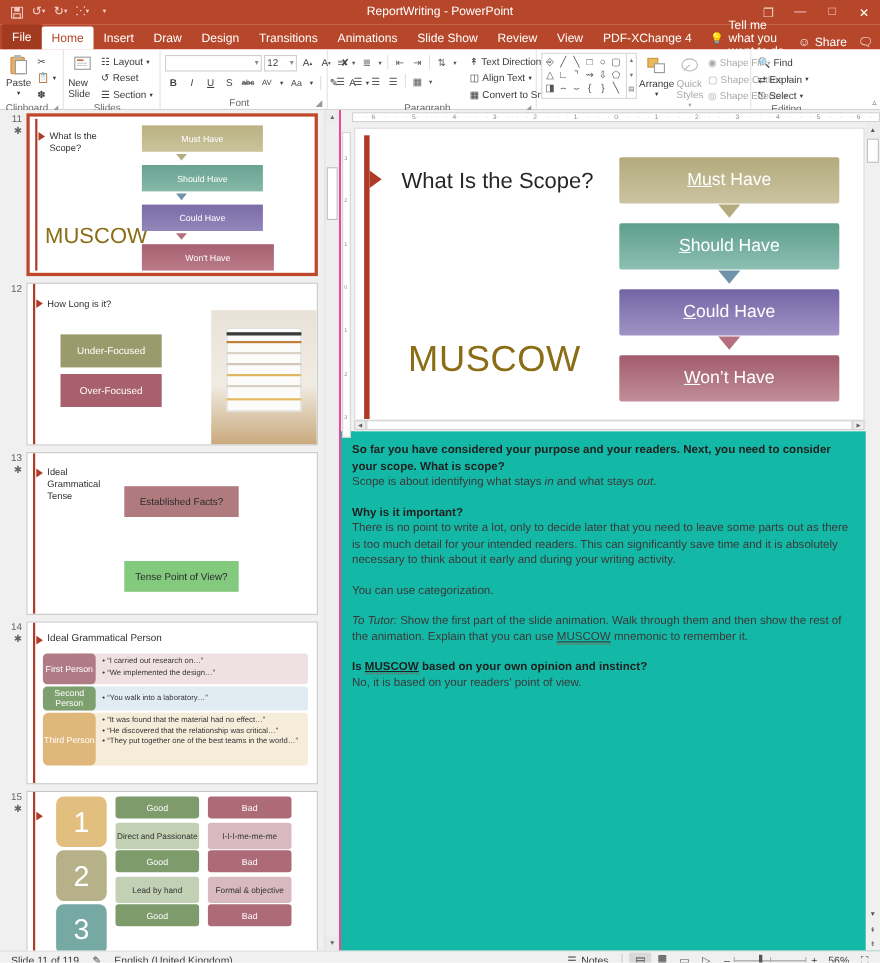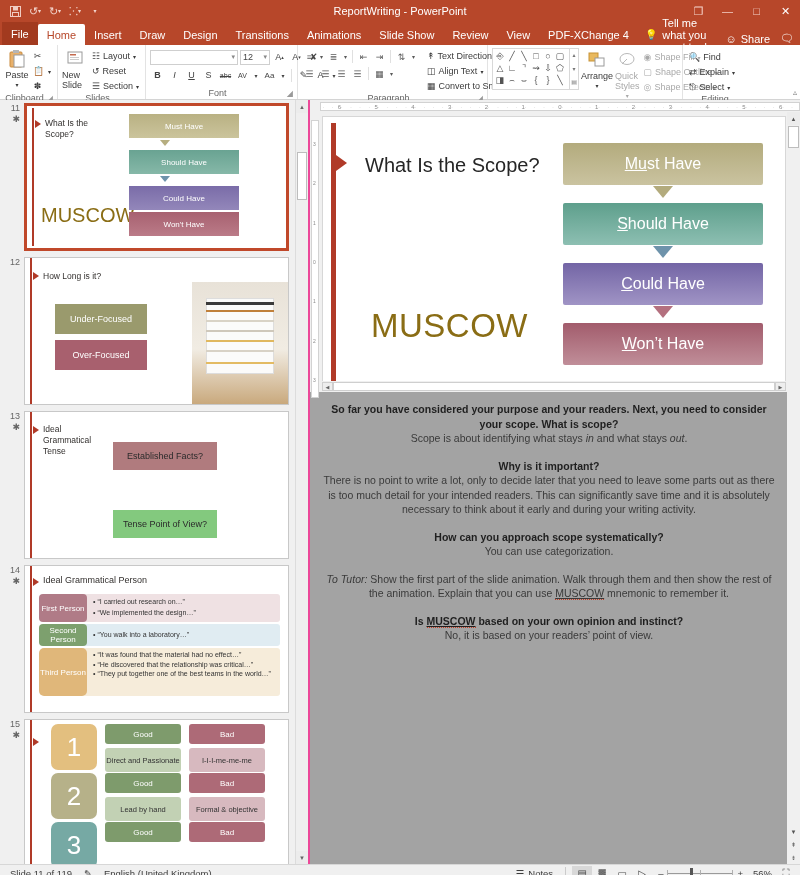--- a/index.html
+++ b/index.html
@@ -234,22 +234,22 @@
   .vscroll {
     position:absolute; right:0; top:12px; bottom:0; width:13px; background:#f0f0f0;
   }
   .vs-arr { height:13px; display:flex; align-items:center; justify-content:center;
     font-size:6px; color:#555; background:#ececec; }
   .vs-grip { position:absolute; left:1px; right:1px; top:14px; height:22px; background:#fff; border:1px solid #bdbdbd; }
   .vs-bottom { position:absolute; bottom:0; left:0; right:0; }
   .vs-b2 { height:13px; display:flex; align-items:center; justify-content:center; font-size:6px; color:#555; }
 
   .notes {
-    flex:1; background:#a3a3a3; padding:10px 22px 0 10px; overflow:hidden;
-    font-size:10.5px; line-height:14.5px; color:#3a3a3a;text-align:center;
+    flex:1; background:#14b8a6; padding:10px 22px 0 10px; overflow:hidden;
+    font-size:10.5px; line-height:14.5px; color:#3a3a3a;
   }
   .notes p { margin:0 0 0 0; }
   .notes .b { font-weight:bold; color:#1f1f1f; }
   .notes .gap { height:13px; }
   .notes i { font-style:italic; }
   .sq-underline { border-bottom:1px dotted #c23b22; }
   .u-line { text-decoration:underline; }
 
   
   .status {
@@ -592,21 +592,21 @@
             </div>
           <div class="marrow" style="left:133px; top:34px; border-top:6px solid #b6ae80"></div>
           <div class="mbox" style="left:102px; top:44px; width:110px; height:24px; background:linear-gradient(180deg,#69a392,#86b8a8)">
               <span>Should Have</span>
             </div>
           <div class="marrow" style="left:133px; top:70px; border-top:6px solid #6e93ab"></div>
           <div class="mbox" style="left:102px; top:80px; width:110px; height:24px; background:linear-gradient(180deg,#7a6ca8,#9387ba)">
               <span>Could Have</span>
             </div>
           <div class="marrow" style="left:133px; top:106px; border-top:6px solid #b4707f"></div>
-          <div class="mbox" style="left:102px; top:106px; width:110px; height:24px; background:linear-gradient(180deg,#a76170,#bb7b88)">
+          <div class="mbox" style="left:102px; top:116px; width:120px; height:24px; background:linear-gradient(180deg,#a76170,#bb7b88)">
               <span>Won't Have</span>
             </div>
         </div>
       </div>
 
       <div class="thumb">
         <div class="thumb-num">
           <span>12</span>
         </div>
         <div class="slide-mini" style="height:148px">
@@ -879,21 +879,20 @@
       </div>
     </div>
 
     <div class="notes">
       <p class="b">So far you have considered your purpose and your readers. Next, you need to consider your scope. What is scope?</p>
       <p><span>Scope is about identifying what stays </span><i>in</i><span> and what stays </span><i>out</i><span>.</span></p>
       <div class="gap"></div>
       <p class="b">Why is it important?</p>
       <p>There is no point to write a lot, only to decide later that you need to leave some parts out as there is too much detail for your intended readers. This can significantly save time and it is absolutely necessary to think about it early and during your writing activity.</p>
       <div class="gap"></div>
-      <p class="b">How can you approach scope systematically?</p>
       <p>You can use categorization.</p>
       <div class="gap"></div>
       <p><i>To Tutor:</i><span> Show the first part of the slide animation. Walk through them and then show the rest of the animation. Explain that you can use </span><span class="u-line sq-underline">MUSCOW</span><span> mnemonic to remember it.</span></p>
       <div class="gap"></div>
       <p class="b"><span>Is </span><span class="u-line sq-underline">MUSCOW</span><span> based on your own opinion and instinct?</span></p>
       <p>No, it is based on your readers’ point of view.</p>
     </div>
   </div>
 </div>
 

